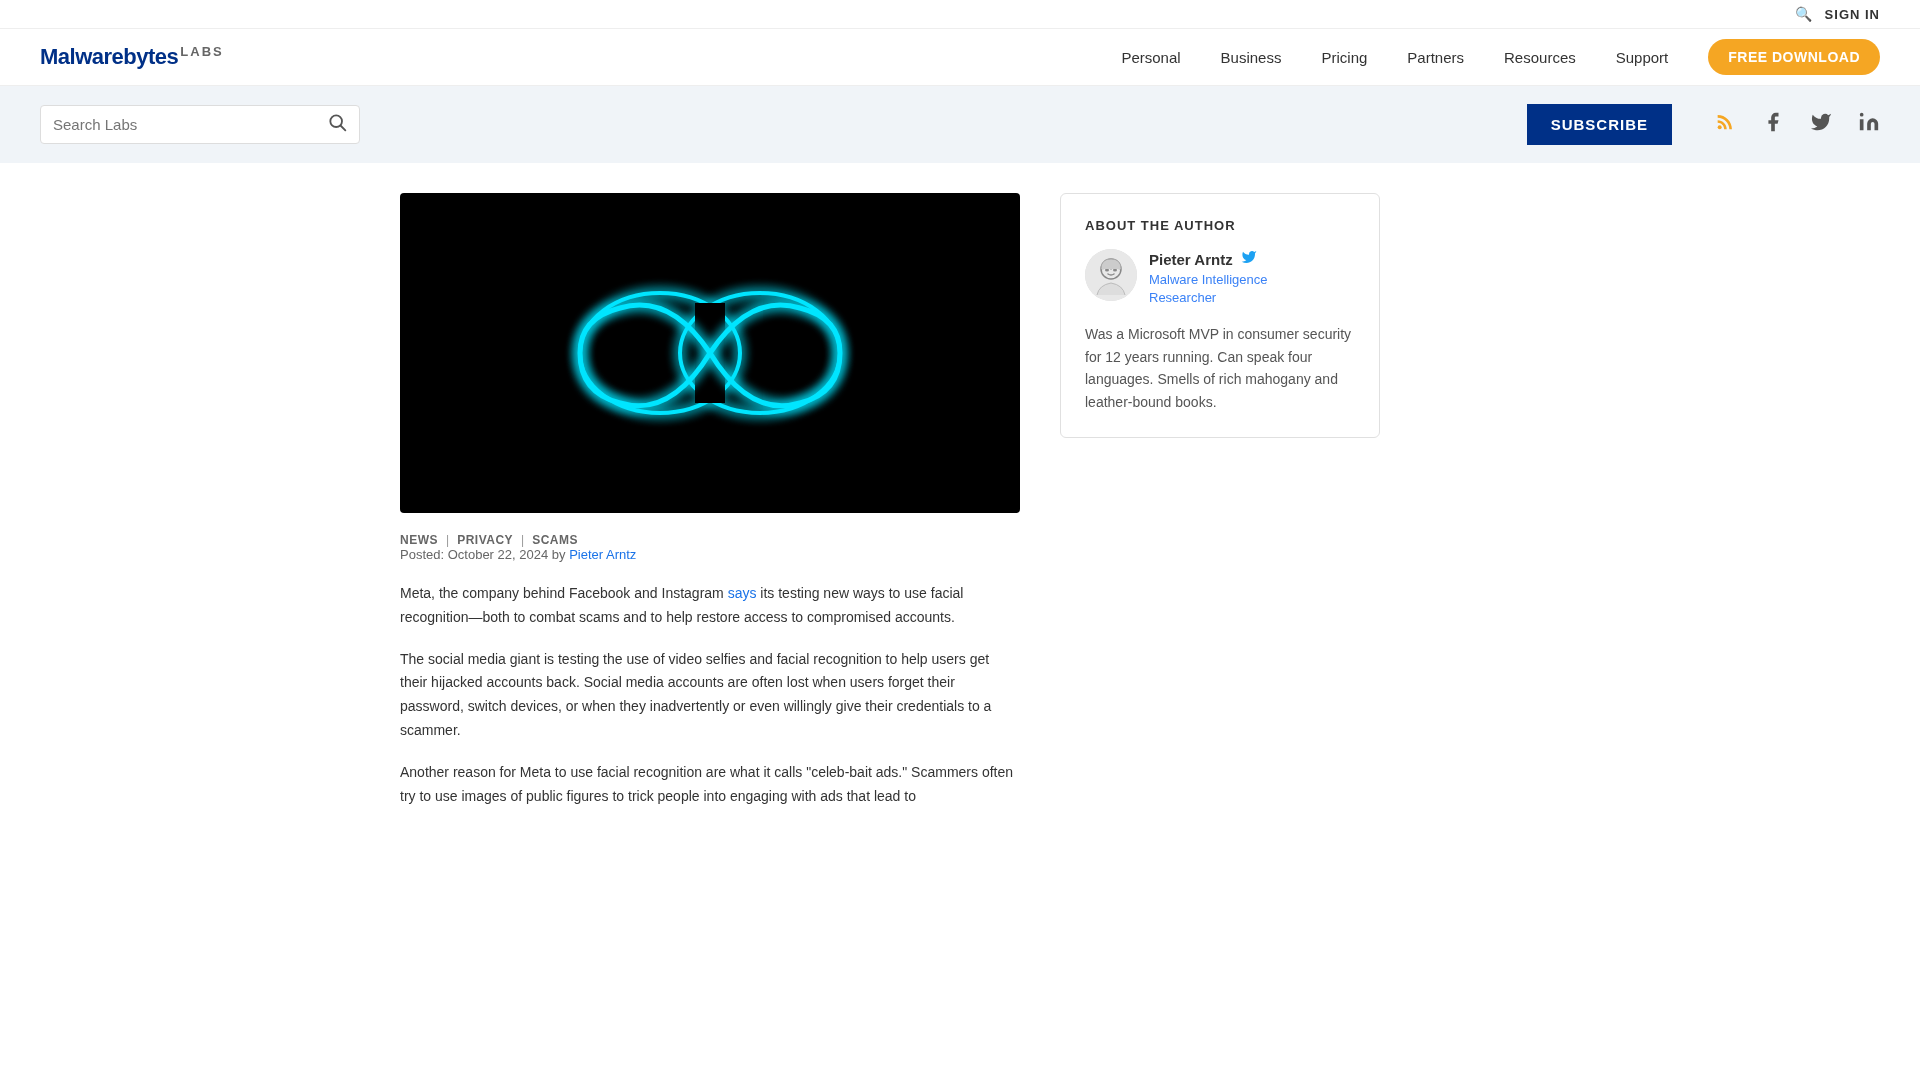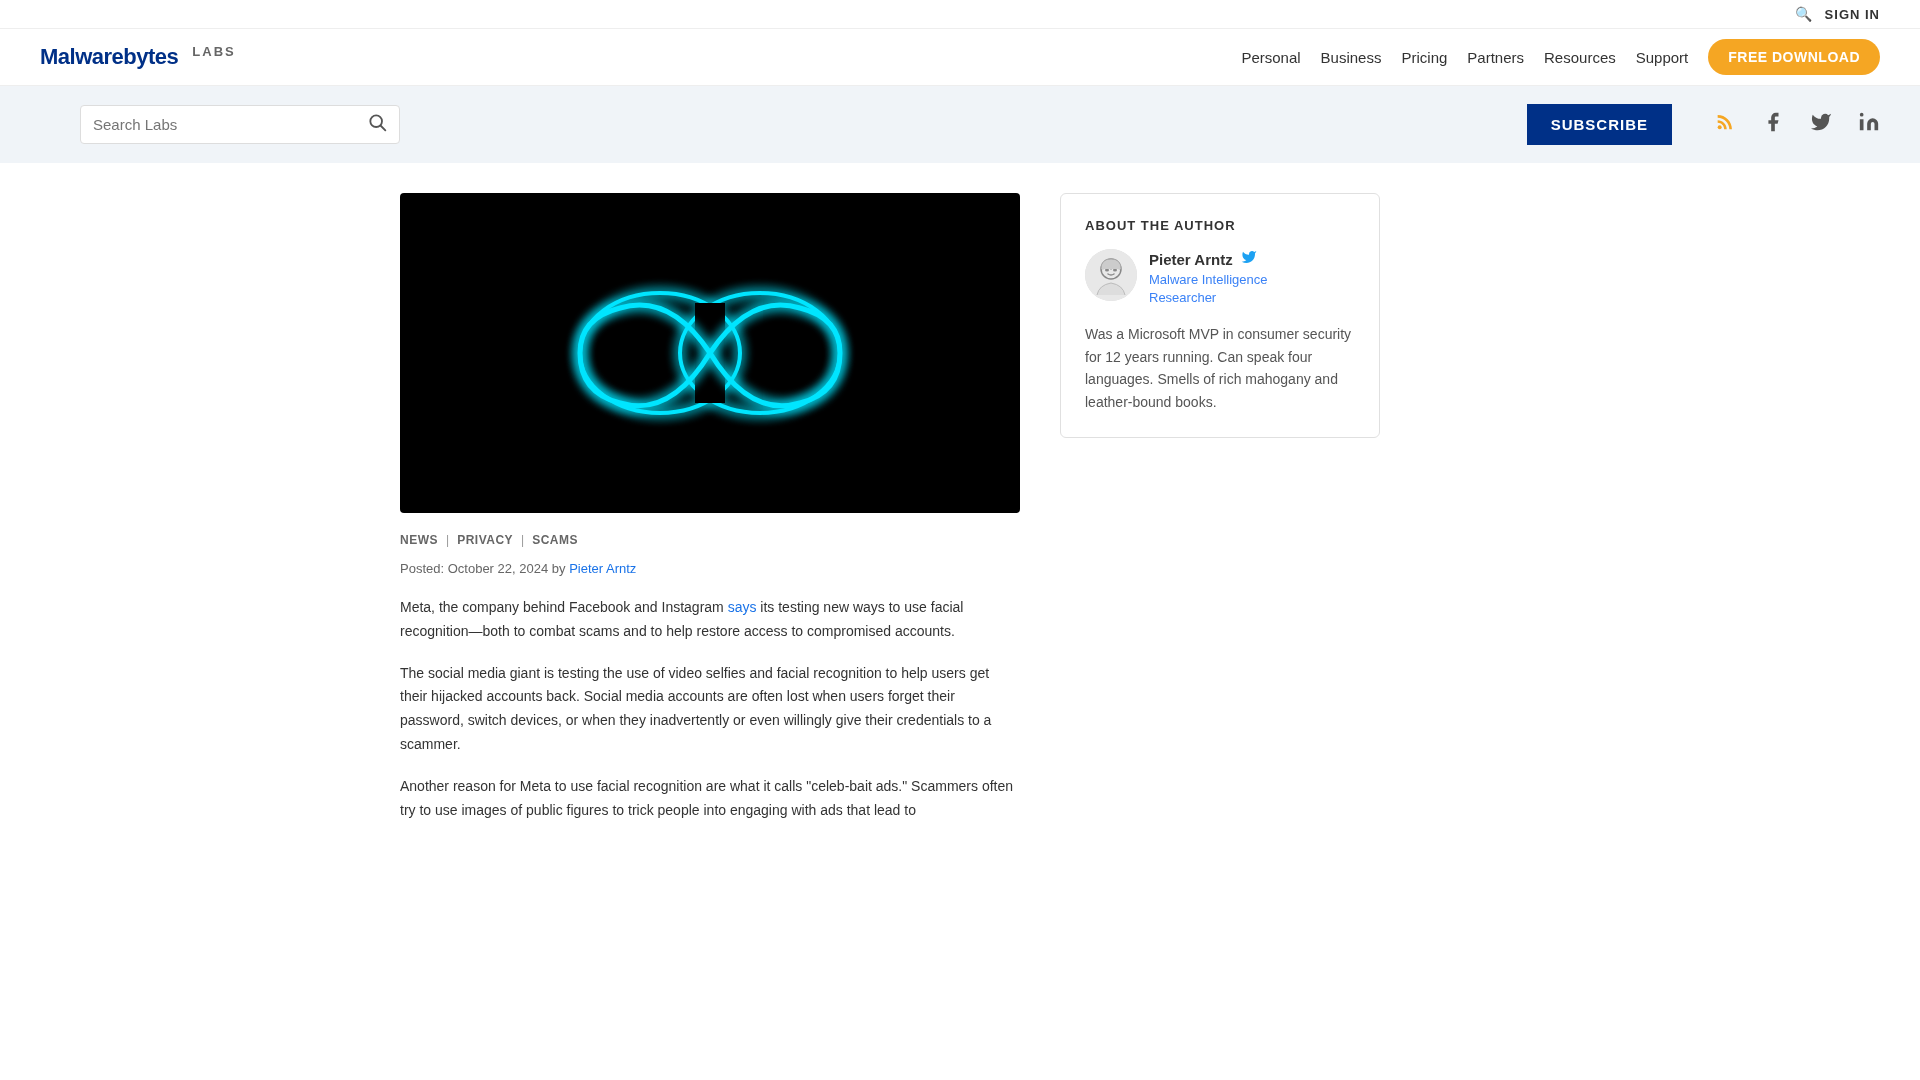--- a/index.html
+++ b/index.html
@@ -20,24 +20,24 @@
 
     
     .main-nav {
       display: flex;
       align-items: center;
       justify-content: space-between;
       padding: 10px 40px;
       background: #fff;
       border-bottom: 1px solid #eee;
     }
-    .logo-container { display: flex; align-items: center; gap: 12px; }
+    .logo-container { display: flex; align-items: center; gap: 0; }
     .logo-malwarebytes { font-size: 22px; font-weight: 700; color: #003087; letter-spacing: -0.5px; }
     .logo-labs { font-size: 13px; color: #666; font-weight: 600; letter-spacing: 2px; margin-left: 2px; align-self: flex-end; margin-bottom: 11px; }
-    .nav-links { display: flex; align-items: center; gap: 20px; }
+    .nav-links { display: flex; align-items: center; gap: 40px; }
     .nav-link { text-decoration: none; color: #333; font-size: 15px; font-weight: 500; cursor: pointer; }
     .btn-free-download {
       background: #f5a623;
       color: #fff;
       border: none;
       padding: 10px 20px;
       border-radius: 25px;
       font-size: 14px;
       font-weight: 700;
       cursor: pointer;
@@ -54,21 +54,20 @@
       justify-content: space-between;
     }
     .search-container {
       display: flex;
       align-items: center;
       background: #fff;
       border: 1px solid #ddd;
       border-radius: 4px;
       padding: 6px 12px;
       width: 320px;
-      margin-left: 40px;
     }
     .search-input {
       border: none;
       outline: none;
       font-size: 15px;
       color: #999;
       background: transparent;
       width: 100%;
     }
     .search-icon-btn {
@@ -116,21 +115,20 @@
       margin-bottom: 20px;
       overflow: hidden;
     }
     .infinity-svg { width: 340px; height: 220px; }
 
     
     .categories {
       display: flex;
       align-items: center;
       gap: 8px;
-      margin-bottom: 14px;
     }
     .category-link {
       font-size: 12px;
       color: #666;
       text-decoration: none;
       font-weight: 600;
       letter-spacing: 0.5px;
       cursor: pointer;
     }
     .category-separator { color: #999; font-size: 12px; }

